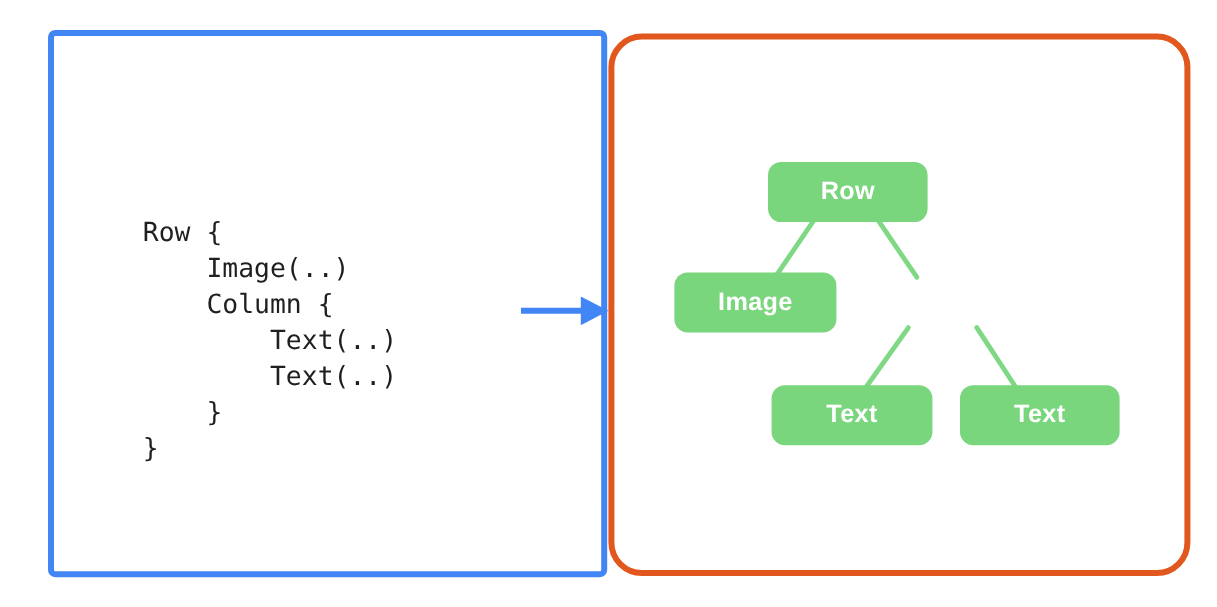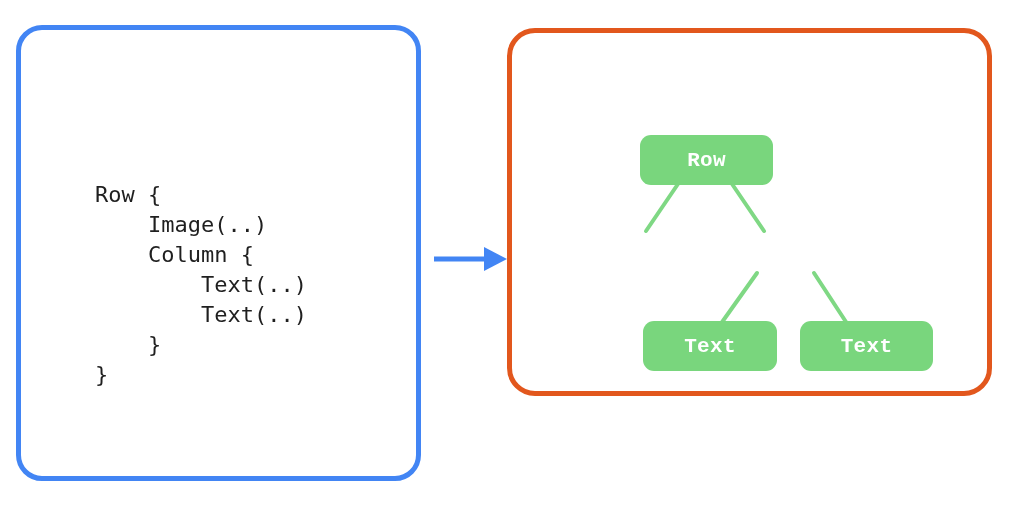--- a/index.html
+++ b/index.html
@@ -9,24 +9,24 @@
     position: relative;
     width: 1014px;
     height: 506px;
     background: #ffffff;
     overflow: hidden;
   }
 
   
   .code-panel {
     position: absolute;
-    left: 16px; top: 25px;
-    width: 405px; height: 456px;
+    left: 40px; top: 25px;
+    width: 466px; height: 456px;
     border: 5px solid var(--code_border, #4285F4);
-    border-radius: 26px;
+    border-radius: 6px;
     background: #ffffff;
   }
   .code {
     position: absolute;
     left: 74px; top: 150px;      
     font-family: "DejaVu Sans Mono", "Liberation Mono", monospace;
     font-size: 22px;
     line-height: 30px;
     color: var(--code_text, #1f1f1f);
     white-space: pre;
@@ -38,25 +38,24 @@
     left: 434px; top: 247px;
     width: 74px; height: 24px;
   }
   .arrow-line { stroke: var(--arrow, #4285F4); stroke-width: 5; }
   .arrow-head { fill: var(--arrow, #4285F4); }
 
   
   .tree-panel {
     position: absolute;
     left: 507px; top: 28px;
-    width: 485px; height: 368px;
+    width: 485px; height: 452px;
     border: 5px solid var(--tree_border, #E2571D);
     border-radius: 28px;
     background: #ffffff;
-    font-family: Liberation Mono, monospace;
   }
   .edges {
     position: absolute;
     left: 0; top: 0;
     width: 475px; height: 442px;
   }
   .edge {
     stroke: var(--edge_stroke, #7FD884);
     stroke-width: 4;
     stroke-linecap: round;
@@ -103,20 +102,21 @@
 
     <svg class="edges" viewBox="0 0 475 442" aria-hidden="true">
       <line class="edge" x1="168" y1="148" x2="134" y2="198"></line>
       <line class="edge" x1="218" y1="148" x2="252" y2="198"></line>
       <line class="edge" x1="245" y1="240" x2="208" y2="292"></line>
       <line class="edge" x1="302" y1="240" x2="336" y2="292"></line>
     </svg>
 
     <div class="node node-row">Row</div>
 
+    <div class="node node-image">Image</div>
 
 
     <div class="node node-text1">Text</div>
 
     <div class="node node-text2">Text</div>
   </div>
 
 </div>
 
 </body></html>

